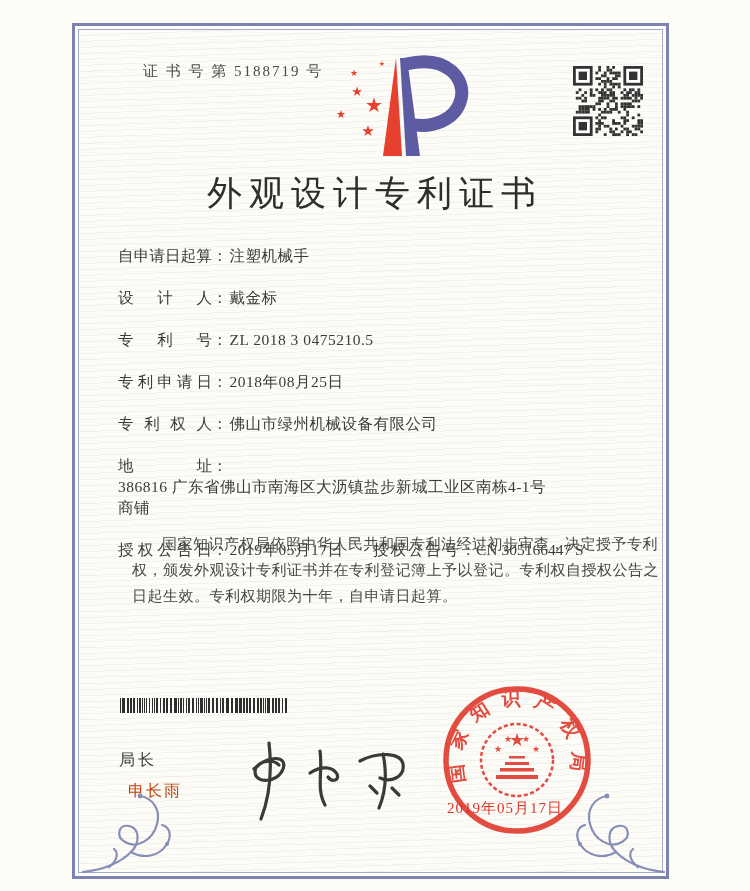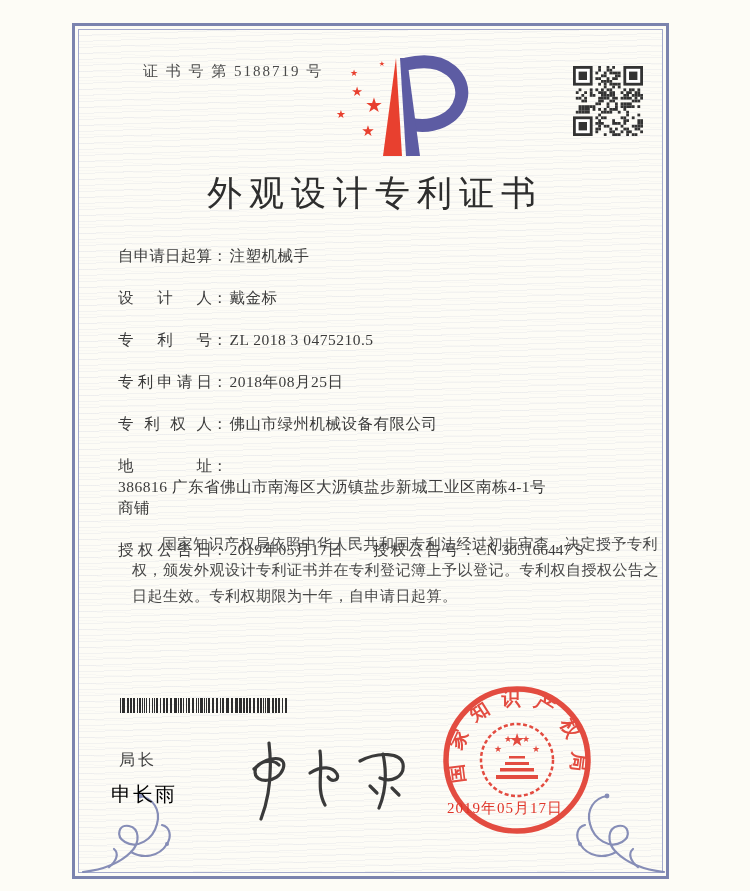--- a/index.html
+++ b/index.html
@@ -39,21 +39,21 @@
 
   .paragraphs { position:absolute; left:132px; top:531px; width:534px;
     font-size:15px; color:#474747; line-height:26px; letter-spacing:0.5px; }
   .paragraphs p { text-indent:2em; }
 
   .barcode { position:absolute; left:120px; top:698px; width:172px; height:15px;
     display:flex; align-items:stretch; }
   .barcode span { background:#2e2e2e; }
 
   .signer-title { position:absolute; left:119px; top:750px; font-size:16px; color:#3d3d3d; letter-spacing:3px; }
-  .signer-name  { position:absolute; left:111px; top:781px; font-size:20px; color:#000000; letter-spacing:2px; }
+  .signer-name  { position:absolute; left:128px; top:781px; font-size:16px; color:#c2410c; letter-spacing:2px; }
   .signature { position:absolute; left:224px; top:731px; width:200px; height:95px; }
 
   .seal { position:absolute; left:434px; top:684px; width:166px; height:166px; opacity:0.88; }
   .seal-date { position:absolute; left:447px; top:799px; font-size:15px; color:#e03428;
     letter-spacing:1px; white-space:nowrap; }
 
   .flourish { position:absolute; width:94px; height:94px; opacity:0.92; }
   .flourish.bl { left:79px; top:781px; }
   .flourish.br { left:574px; top:781px; transform:scaleX(-1); }
 

